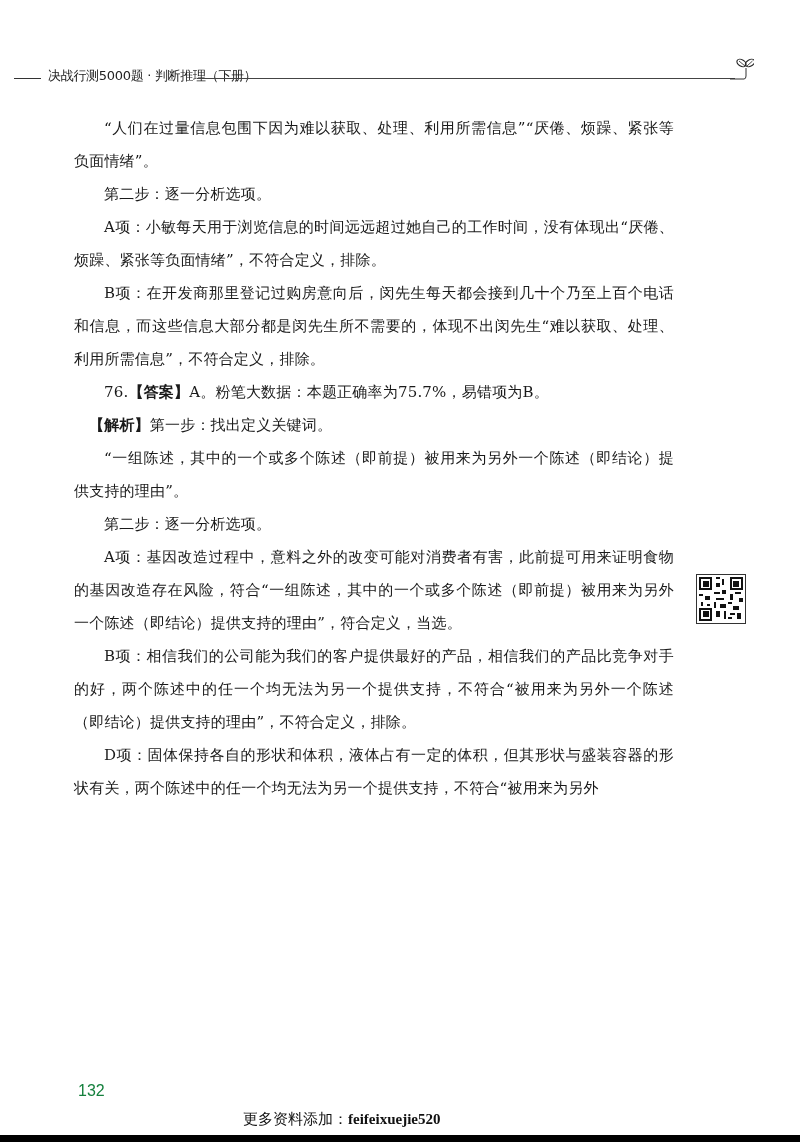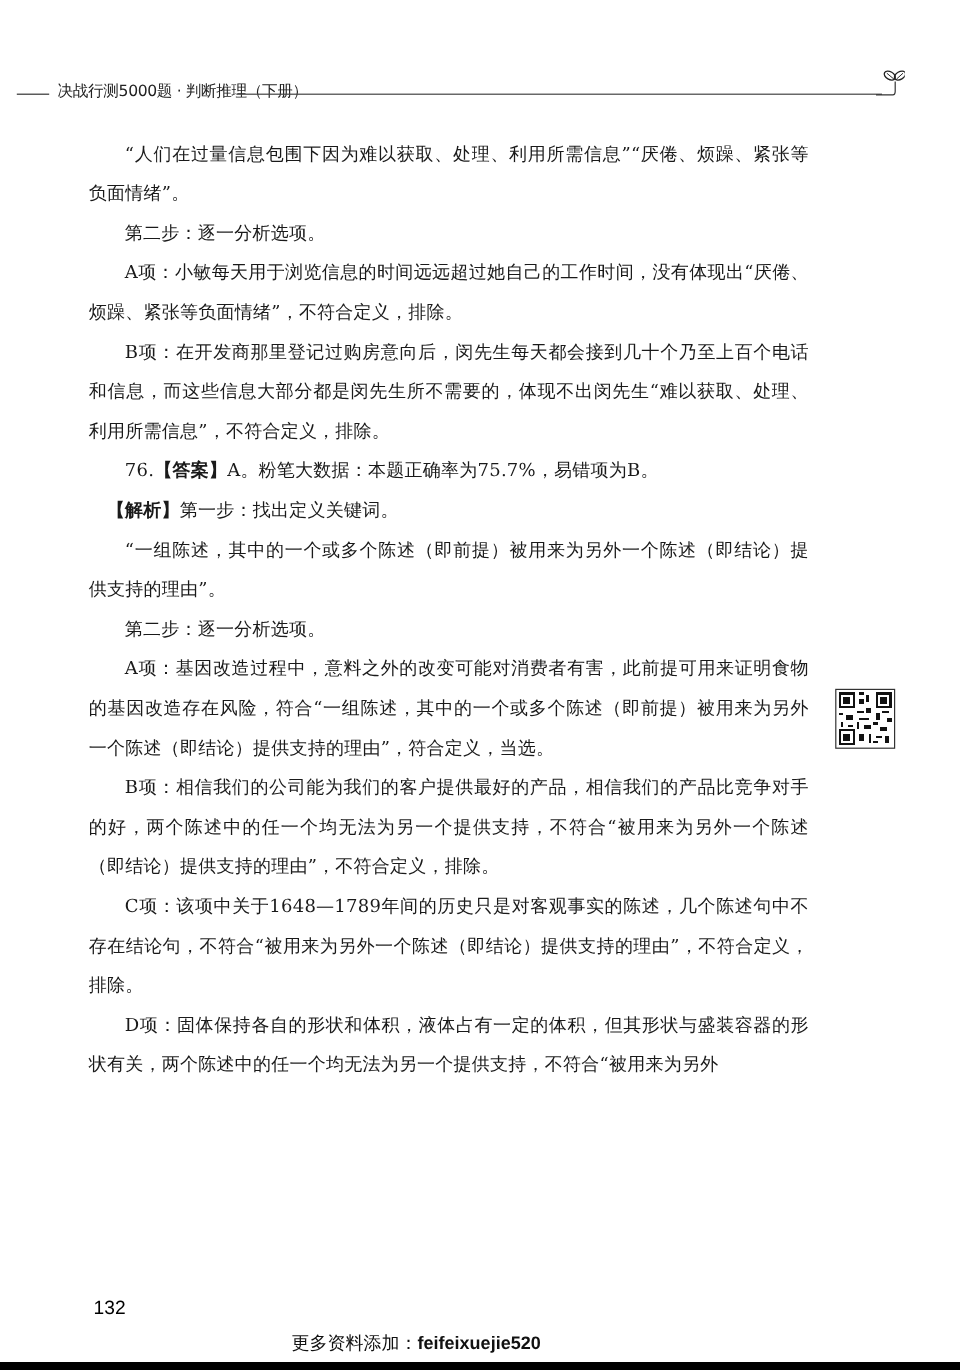--- a/index.html
+++ b/index.html
@@ -84,34 +84,34 @@
       height: 48px;
       border: 1px solid #333;
       background: #fff;
     }
     .page-number {
       position: absolute;
       left: 78px;
       top: 1082px;
       font-family: "Liberation Sans", "DejaVu Sans", sans-serif;
       font-size: 16px;
-      color: #000000;
+      color: #15803d;
     }
     .watermark {
       position: absolute;
       left: 243px;
       top: 1110px;
       font-family: "DejaVu Sans", "Liberation Sans", sans-serif;
       font-size: 15px;
       color: #111;
       white-space: nowrap;
     }
     .watermark .handle {
       font-weight: bold;
-      font-family: Liberation Sans, sans-serif;
+      font-family: Liberation Serif, serif;
     }
     .bottom-bar {
       position: absolute;
       left: 0;
       top: 1135px;
       width: 800px;
       height: 7px;
       background: #000;
     }
   </style>
@@ -135,21 +135,20 @@
   <p>“人们在过量信息包围下因为难以获取、处理、利用所需信息”“厌倦、烦躁、紧张等负面情绪”。</p>
   <p>第二步：逐一分析选项。</p>
   <p>A项：小敏每天用于浏览信息的时间远远超过她自己的工作时间，没有体现出“厌倦、烦躁、紧张等负面情绪”，不符合定义，排除。</p>
   <p>B项：在开发商那里登记过购房意向后，闵先生每天都会接到几十个乃至上百个电话和信息，而这些信息大部分都是闵先生所不需要的，体现不出闵先生“难以获取、处理、利用所需信息”，不符合定义，排除。</p>
   <p><span>76.</span><span class="bracket">【答案】</span><span>A。粉笔大数据：本题正确率为75.7%，易错项为B。</span></p>
   <p class="noindent"><span class="bracket">【解析】</span><span>第一步：找出定义关键词。</span></p>
   <p>“一组陈述，其中的一个或多个陈述（即前提）被用来为另外一个陈述（即结论）提供支持的理由”。</p>
   <p>第二步：逐一分析选项。</p>
   <p>A项：基因改造过程中，意料之外的改变可能对消费者有害，此前提可用来证明食物的基因改造存在风险，符合“一组陈述，其中的一个或多个陈述（即前提）被用来为另外一个陈述（即结论）提供支持的理由”，符合定义，当选。</p>
   <p>B项：相信我们的公司能为我们的客户提供最好的产品，相信我们的产品比竞争对手的好，两个陈述中的任一个均无法为另一个提供支持，不符合“被用来为另外一个陈述（即结论）提供支持的理由”，不符合定义，排除。</p>
-  <p>C项：该项中关于1648—1789年间的历史只是对客观事实的陈述，几个陈述句中不存在结论句，不符合“被用来为另外一个陈述（即结论）提供支持的理由”，不符合定义，排除。</p>
   <p>D项：固体保持各自的形状和体积，液体占有一定的体积，但其形状与盛装容器的形状有关，两个陈述中的任一个均无法为另一个提供支持，不符合“被用来为另外</p>
 </div>
 
 <svg class="qr" viewBox="0 0 25 25" shape-rendering="crispEdges">
   <rect x="1" y="1" width="7" height="7" fill="#111"></rect>
   <rect x="2" y="2" width="5" height="5" fill="#fff"></rect>
   <rect x="3" y="3" width="3" height="3" fill="#111"></rect>
   <rect x="17" y="1" width="7" height="7" fill="#111"></rect>
   <rect x="18" y="2" width="5" height="5" fill="#fff"></rect>
   <rect x="19" y="3" width="3" height="3" fill="#111"></rect>

